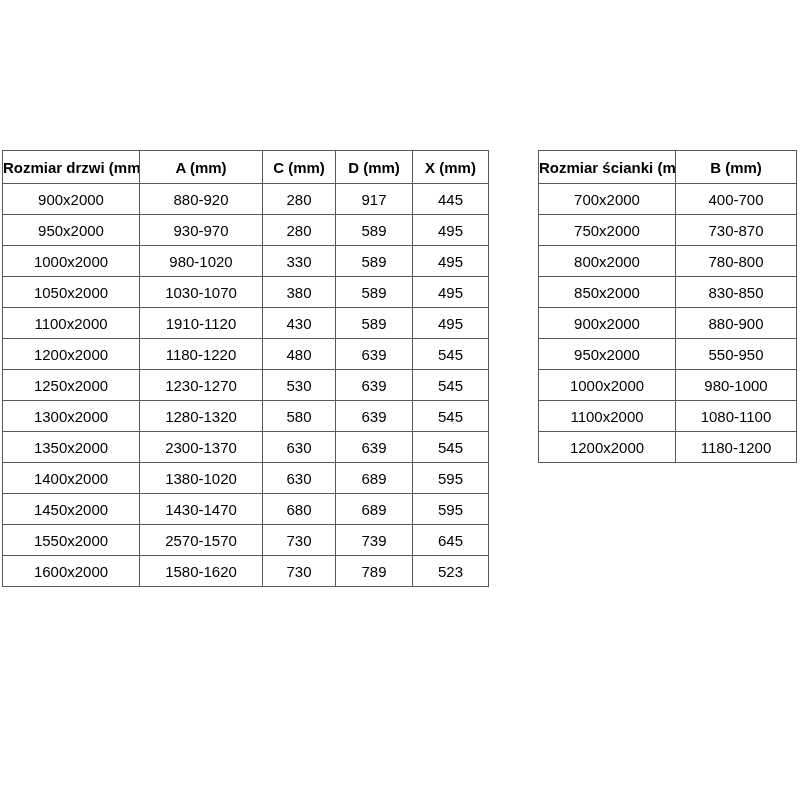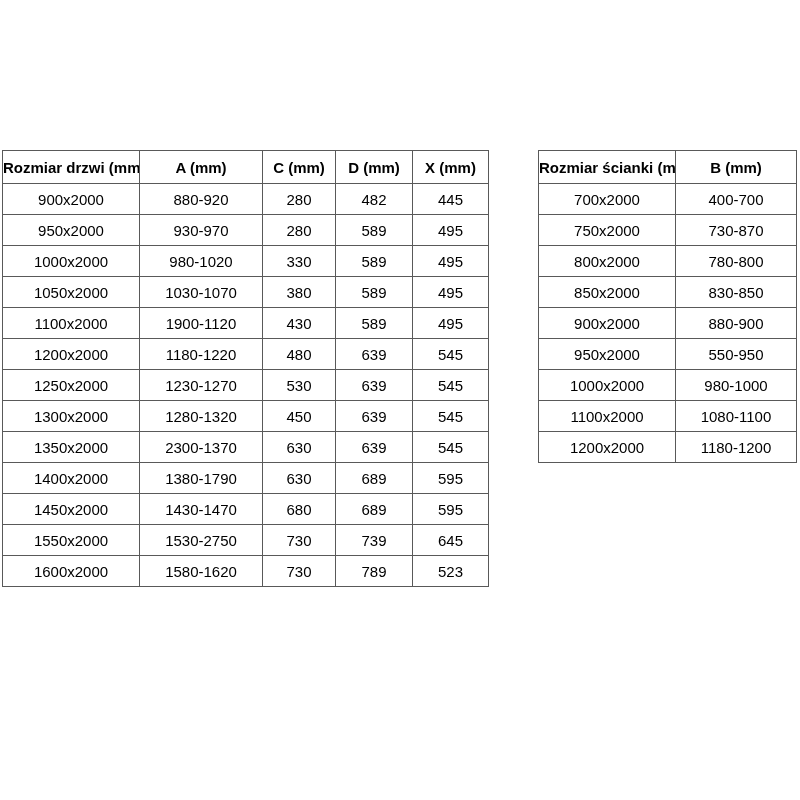--- a/index.html
+++ b/index.html
@@ -75,21 +75,21 @@
           <th>C (mm)</th>
           <th>D (mm)</th>
           <th>X (mm)</th>
         </tr>
       </thead>
     <tbody>
         <tr>
           <td>900x2000</td>
           <td>880-920</td>
           <td>280</td>
-          <td>482</td>
+          <td>917</td>
           <td>445</td>
         </tr>
         <tr>
           <td>950x2000</td>
           <td>930-970</td>
           <td>280</td>
           <td>589</td>
           <td>495</td>
         </tr>
         <tr>
@@ -101,21 +101,21 @@
         </tr>
         <tr>
           <td>1050x2000</td>
           <td>1030-1070</td>
           <td>380</td>
           <td>589</td>
           <td>495</td>
         </tr>
         <tr>
           <td>1100x2000</td>
-          <td>1900-1120</td>
+          <td>1910-1120</td>
           <td>430</td>
           <td>589</td>
           <td>495</td>
         </tr>
         <tr>
           <td>1200x2000</td>
           <td>1180-1220</td>
           <td>480</td>
           <td>639</td>
           <td>545</td>
@@ -123,48 +123,48 @@
         <tr>
           <td>1250x2000</td>
           <td>1230-1270</td>
           <td>530</td>
           <td>639</td>
           <td>545</td>
         </tr>
         <tr>
           <td>1300x2000</td>
           <td>1280-1320</td>
-          <td>450</td>
+          <td>580</td>
           <td>639</td>
           <td>545</td>
         </tr>
         <tr>
           <td>1350x2000</td>
           <td>2300-1370</td>
           <td>630</td>
           <td>639</td>
           <td>545</td>
         </tr>
         <tr>
           <td>1400x2000</td>
-          <td>1380-1790</td>
+          <td>1380-1020</td>
           <td>630</td>
           <td>689</td>
           <td>595</td>
         </tr>
         <tr>
           <td>1450x2000</td>
           <td>1430-1470</td>
           <td>680</td>
           <td>689</td>
           <td>595</td>
         </tr>
         <tr>
           <td>1550x2000</td>
-          <td>1530-2750</td>
+          <td>2570-1570</td>
           <td>730</td>
           <td>739</td>
           <td>645</td>
         </tr>
         <tr>
           <td>1600x2000</td>
           <td>1580-1620</td>
           <td>730</td>
           <td>789</td>
           <td>523</td>

